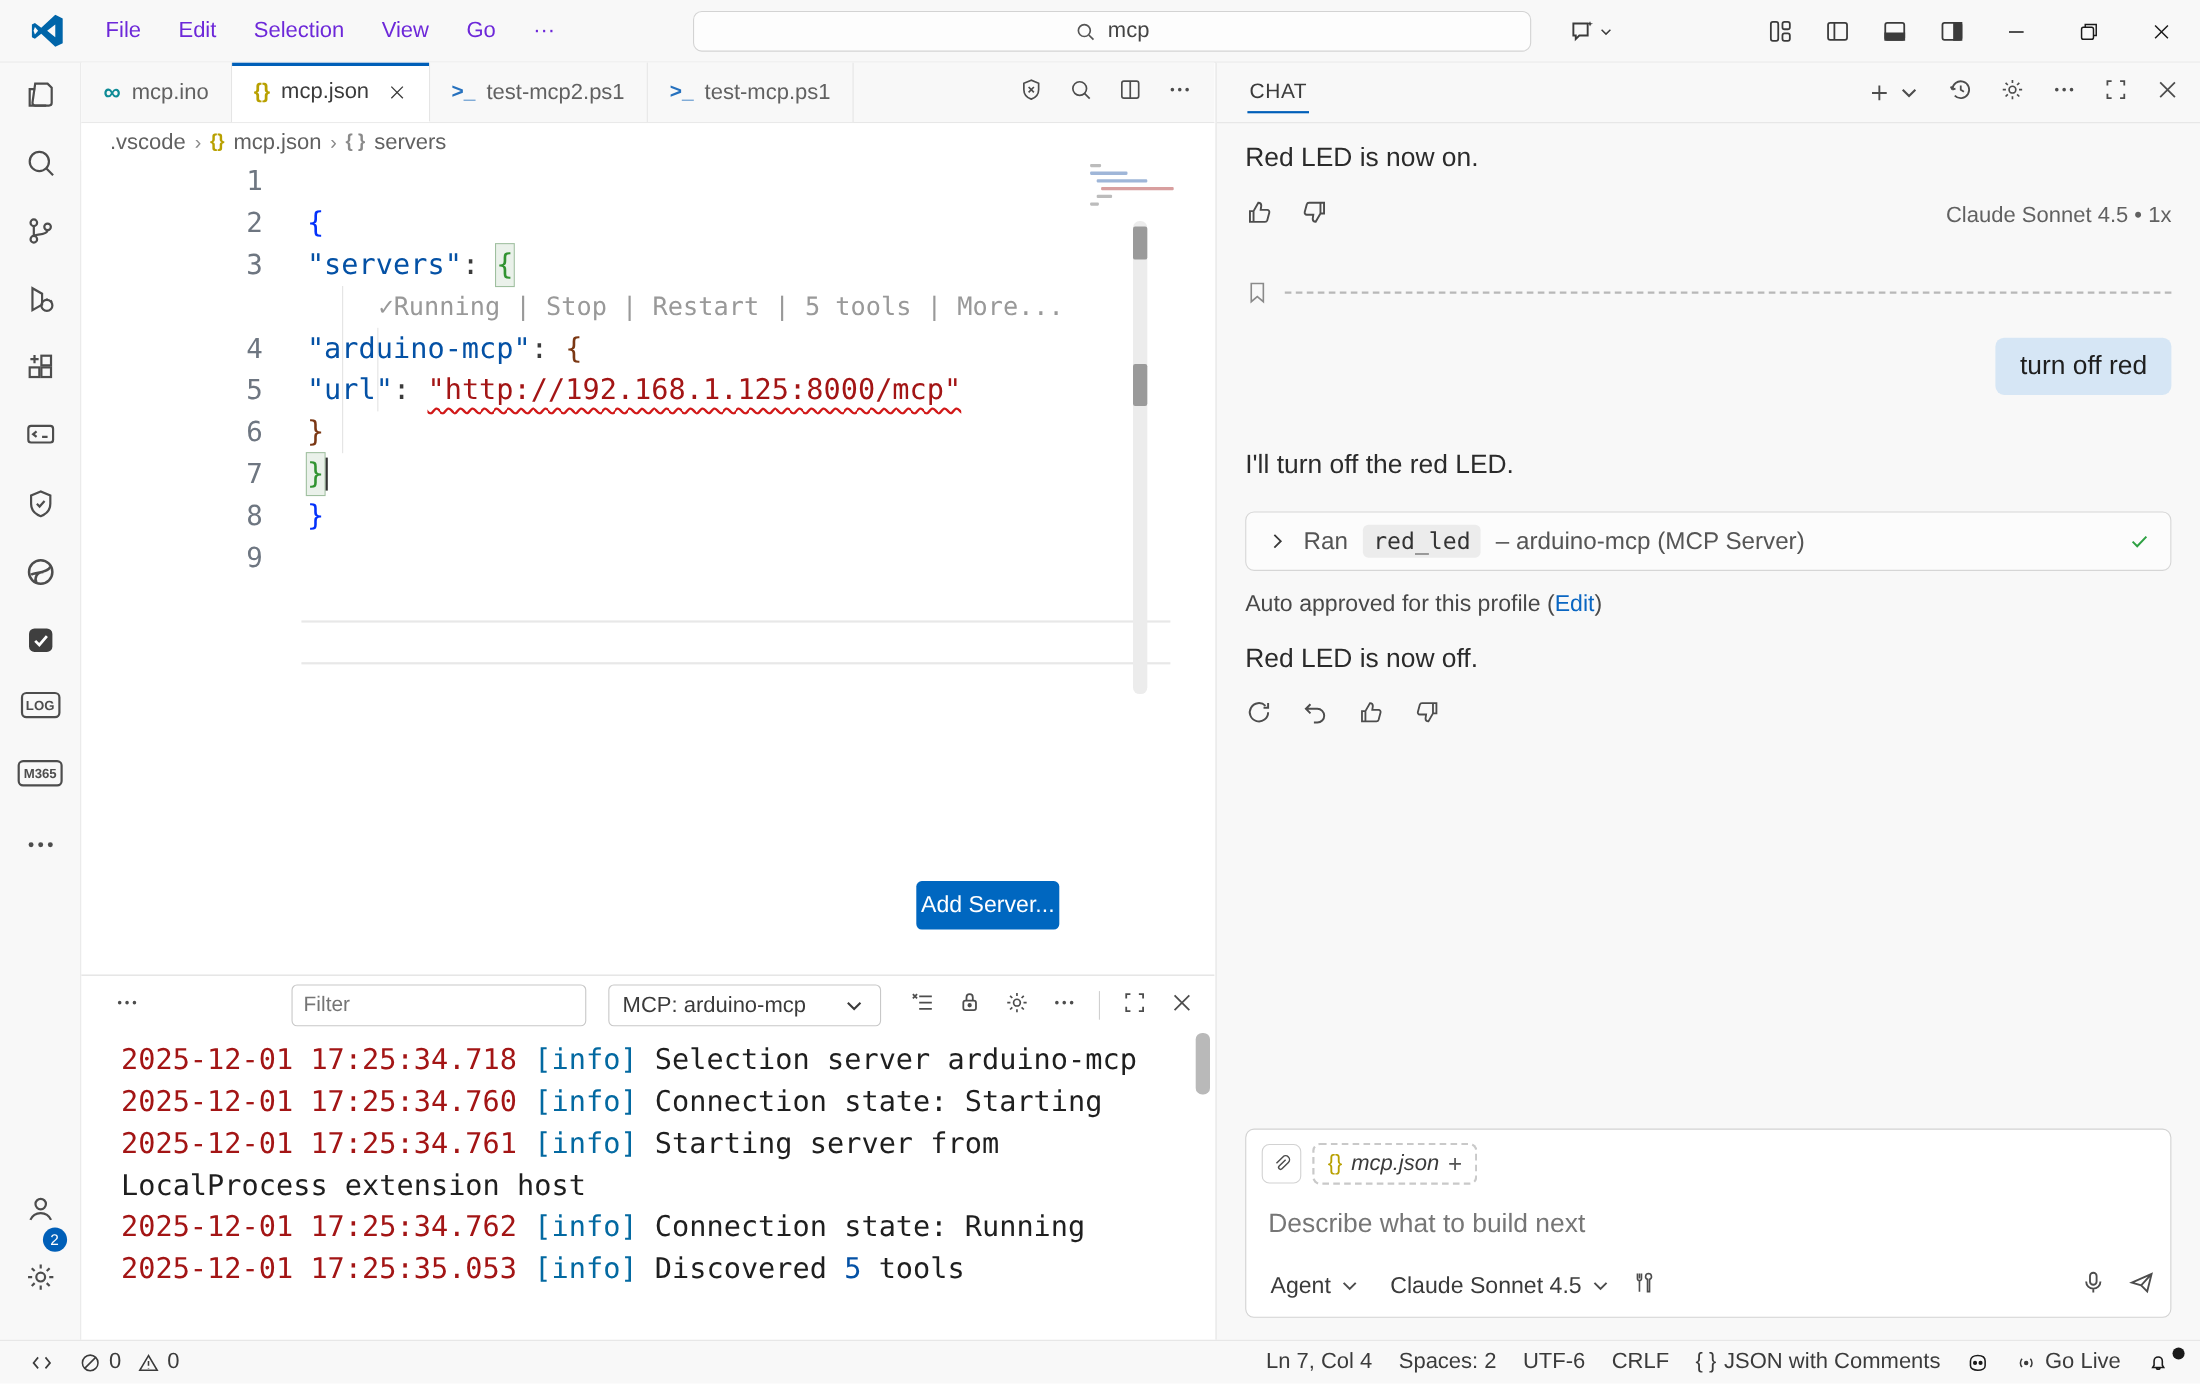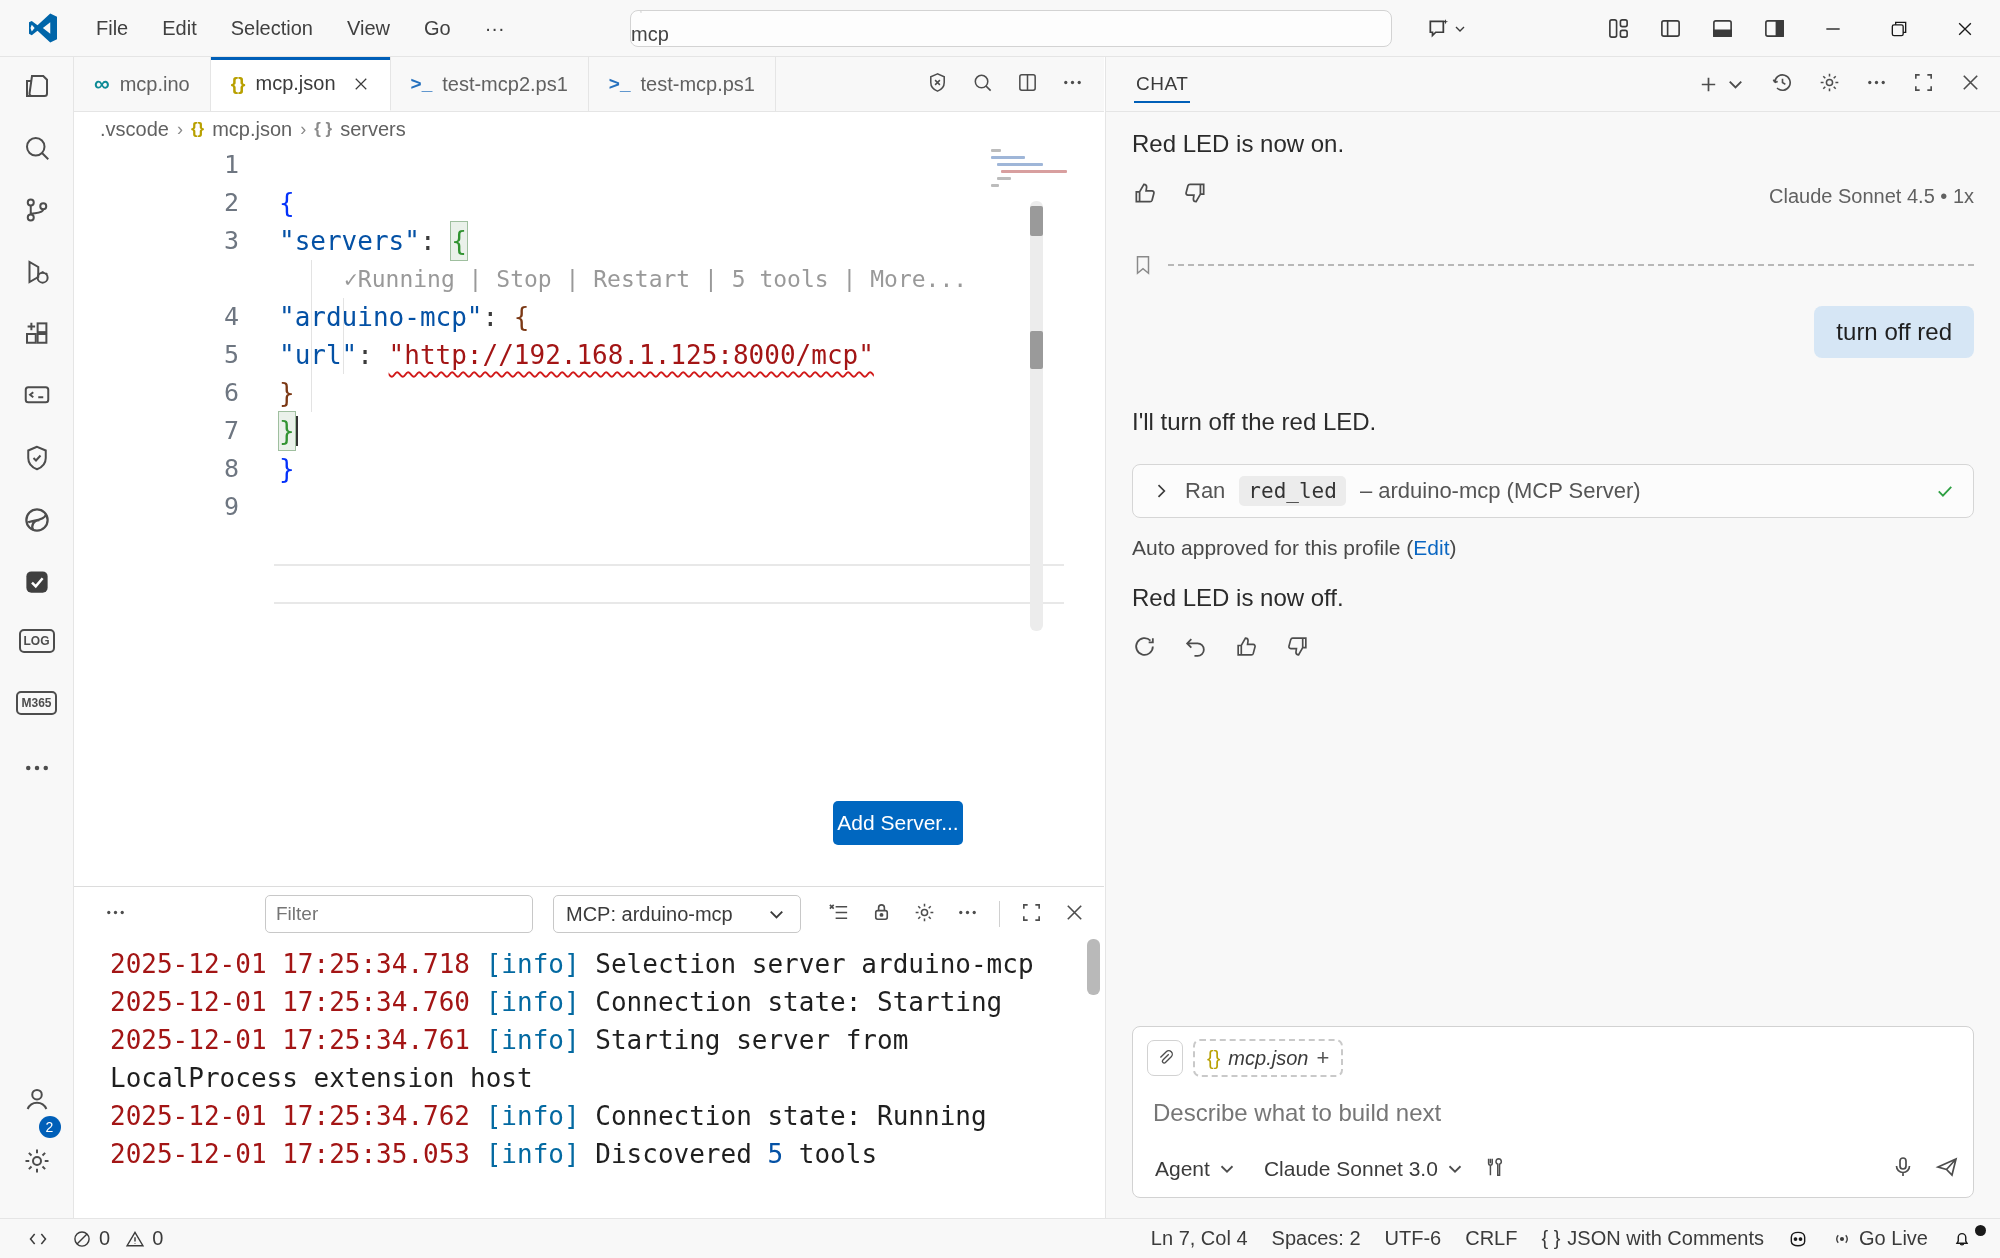--- a/index.html
+++ b/index.html
@@ -3,25 +3,25 @@
 <meta charset="utf-8">
 <style>
   *{margin:0;padding:0;box-sizing:border-box;}
   html,body{width:2000px;height:1258px;overflow:hidden;}
   body{font-family:"Liberation Sans",sans-serif;background:#fff;color:#3b3b3b;position:relative;}
   .mono{font-family:"DejaVu Sans Mono","Liberation Mono",monospace;}
 
   
   .titlebar{position:absolute;left:0;top:0;width:2000px;height:57px;background:#f8f8f8;border-bottom:1px solid #e5e5e5;display:flex;align-items:center;}
   .vscode-logo{width:30px;height:30px;margin:0 24px 0 28px;flex:none;}
-  .menu{display:flex;gap:6px;font-size:20px;color:#404040;}
+  .menu{display:flex;gap:6px;font-size:20px;color:#6d28d9;}
   .menu .mi{padding:6px 14px;border-radius:6px;cursor:default;}
   .nav-arrows{display:flex;gap:26px;margin-left:150px;font-size:24px;}
   .nav-arrows svg{width:24px;height:24px;}
-  .searchbox{position:absolute;left:630px;top:10px;width:762px;height:37px;background:#fdfdfd;border:1px solid #d3d3d3;border-radius:8px;display:flex;justify-content:center;gap:10px;font-size:20px;color:#444;flex-direction:column;}
+  .searchbox{position:absolute;left:630px;top:10px;width:762px;height:37px;background:#fdfdfd;border:1px solid #d3d3d3;border-radius:8px;display:flex;align-items:center;justify-content:center;gap:10px;font-size:20px;color:#444;}
   .tb-right{position:absolute;right:0;top:0;height:57px;display:flex;align-items:center;gap:8px;padding-right:6px;}
   .tb-ic{width:44px;height:40px;display:flex;align-items:center;justify-content:center;border-radius:6px;}
   .tb-ic svg{width:23px;height:23px;}
   .win-ctl{width:58px;height:56px;display:flex;align-items:center;justify-content:center;}
   .copilot-tb{display:flex;align-items:center;margin-left:16px;margin-right:120px;}
 
   
   .activitybar{position:absolute;left:0;top:57px;width:74px;height:1161px;background:#f8f8f8;border-right:1px solid #e5e5e5;display:flex;flex-direction:column;align-items:center;padding-top:14px;}
   .ab-item{width:60px;height:62px;display:flex;align-items:flex-start;justify-content:center;color:#4d4d4d;position:relative;border-radius:8px;}
   .ab-item svg{width:30px;height:30px;}
@@ -547,21 +547,21 @@
     </div>
     <div class="ci-placeholder">Describe what to build next</div>
     <div class="ci-bottom">
       <span class="ci-dd">
           <span>Agent</span>
           <svg viewBox="0 0 24 24" fill="none" stroke="currentColor" stroke-width="2" width="16" height="16">
             <path d="m6 9 6 6 6-6"></path>
           </svg>
         </span>
       <span class="ci-dd">
-          <span>Claude Sonnet 3.0</span>
+          <span>Claude Sonnet 4.5</span>
           <svg viewBox="0 0 24 24" fill="none" stroke="currentColor" stroke-width="2" width="16" height="16">
             <path d="m6 9 6 6 6-6"></path>
           </svg>
         </span>
       <span><svg viewBox="0 0 24 24" fill="none" stroke="currentColor" stroke-width="1.6">
             <path d="M7 3v5M5 3v5a2 2 0 0 0 4 0V3M7 10v11"></path>
             <path d="M16 3a3 3 0 0 0-1 5.8V21h2V8.8A3 3 0 0 0 16 3z"></path>
           </svg></span>
       <span class="ci-right">
         <span><svg viewBox="0 0 24 24" fill="none" stroke="currentColor" stroke-width="1.7">

